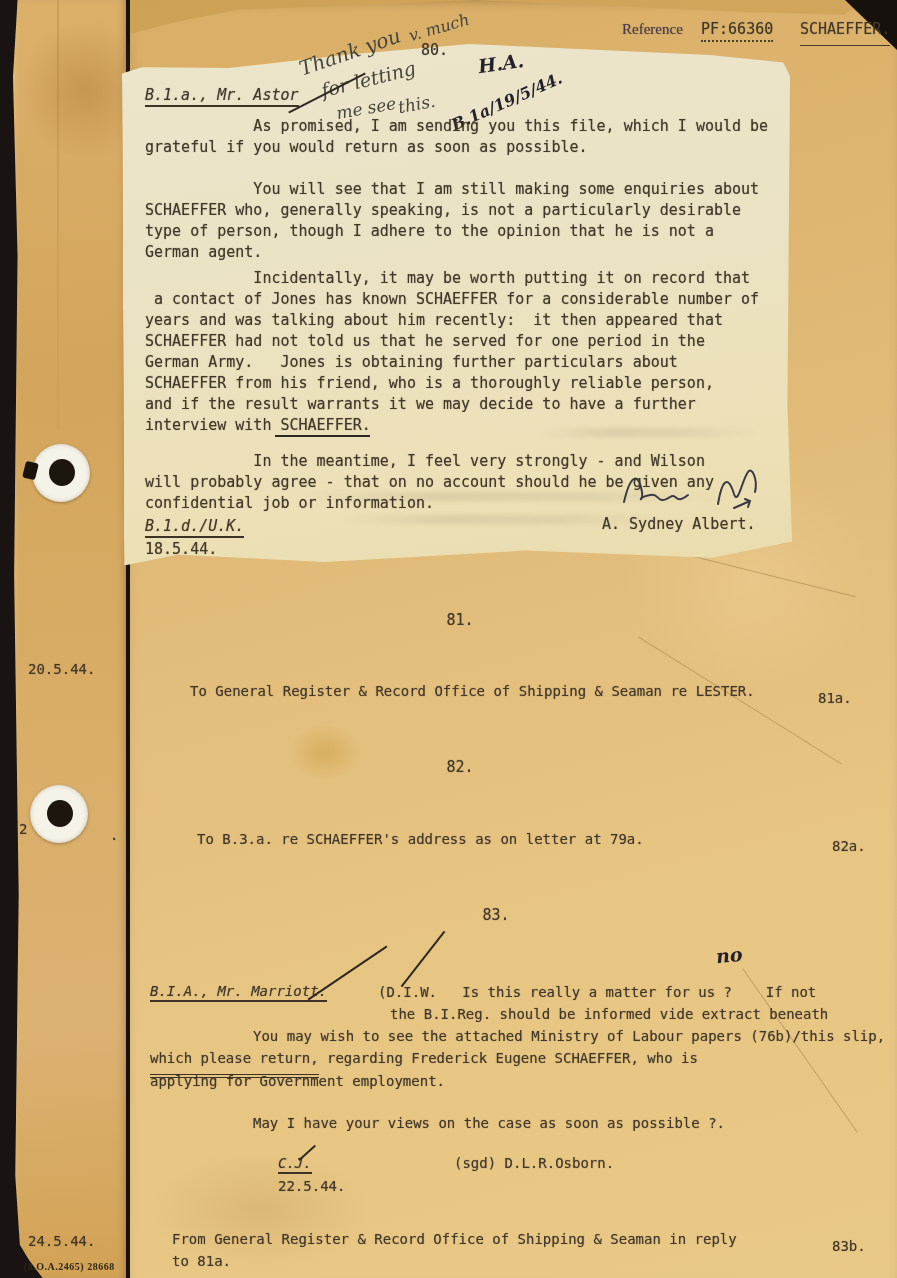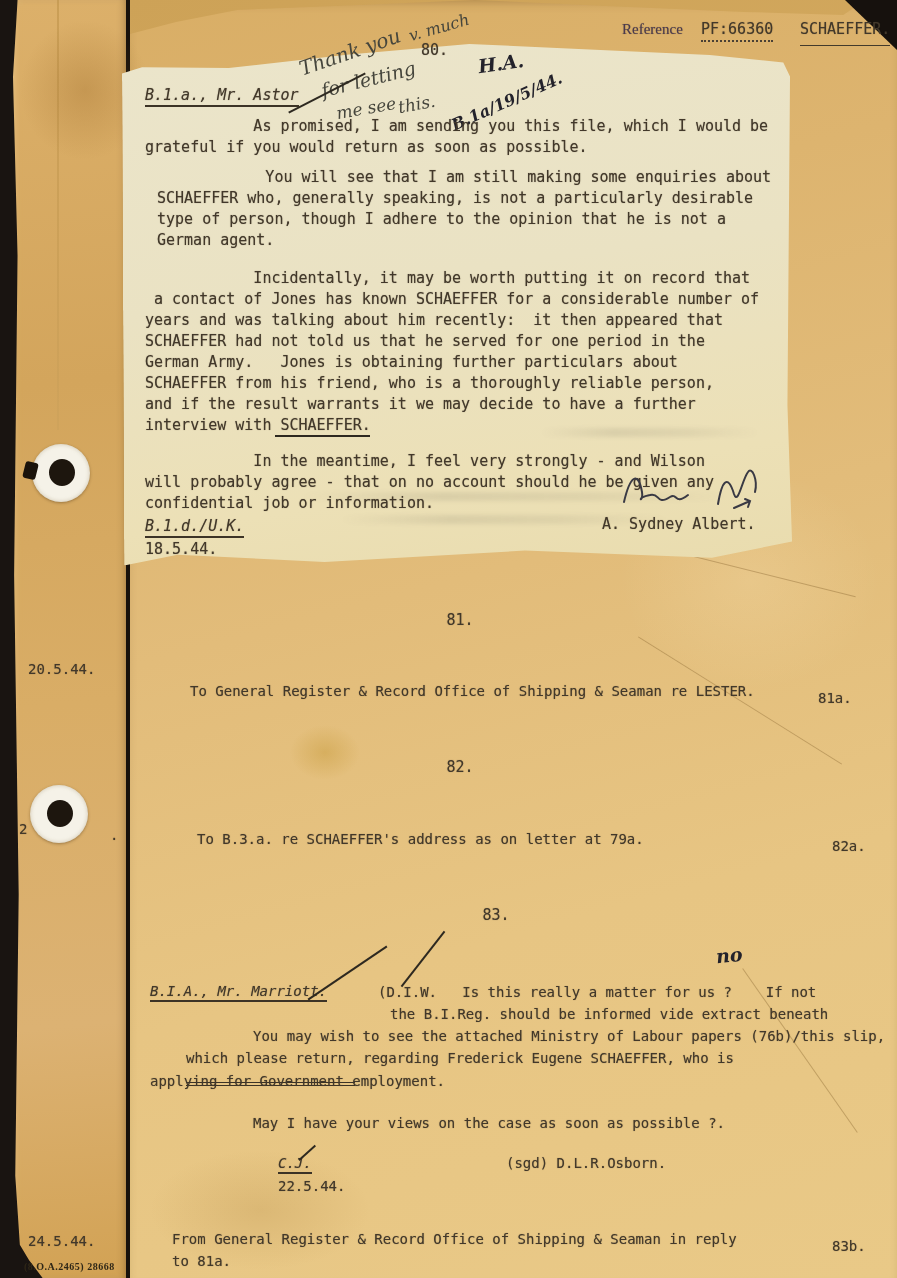--- a/index.html
+++ b/index.html
@@ -36,21 +36,21 @@
   .punch .hole{position:absolute;left:17px;top:15px;width:26px;height:27px;border-radius:50%;background:#1d160e;}
   .punch-notch{position:absolute;width:13px;height:17px;background:#1a130b;border-radius:3px;transform:rotate(14deg);}
   
   .typed{position:absolute;color:#42382a;white-space:pre;
     text-shadow:0 0 1px rgba(66,56,42,.55);letter-spacing:0;}
   .t15{font-size:15px;line-height:21px;}
   .t14{font-size:14px;line-height:22px;}
   .ref-serif{font-family:"Liberation Serif",serif;color:#4b3a4e;font-size:15px;}
   .u{border-bottom:1.6px solid #433a2b;padding-bottom:7px;}
   .u2{border-bottom:2.2px solid #3c3326;padding-bottom:1px;font-style:italic;}
-  .uu{border-bottom:4px double #3c3326;padding-bottom:16px;margin-left:36px;}
+  .uu{border-bottom:4px double #3c3326;padding-bottom:8px;}
   .udot{border-bottom:2px dotted #4a4034;padding-bottom:2px;}
   .hand{position:absolute;font-family:"DejaVu Serif",serif;font-style:italic;color:#45453c;}
   .ink{color:#23222b;}
   .slash{position:absolute;background:#2e2920;pointer-events:none;}
   .centerrow{position:absolute;left:130px;width:660px;text-align:center;}
   .small-print{position:absolute;font-family:"Liberation Serif",serif;font-size:10px;color:#2f2717;
     letter-spacing:.5px;font-weight:bold;}
 </style>
 </head>
 <body>
@@ -89,21 +89,21 @@
   <span class="hand" style="left:320px;top:68px;font-size:19px;transform:rotate(-14deg);">for letting</span>
   <span class="hand" style="left:336px;top:98px;font-size:17px;transform:rotate(-10deg);">me see</span>
   <span class="hand" style="left:398px;top:94px;font-size:17px;transform:rotate(-10deg);">this.</span>
   <span class="hand ink" style="left:478px;top:52px;font-size:19px;font-weight:bold;transform:rotate(-8deg);">H.A.</span>
   <span class="hand ink" style="left:447px;top:92px;font-size:16px;font-weight:bold;transform:rotate(-24deg);">B.1a/19/5/44.</span>
   <div class="slash" style="left:284px;top:92px;width:86px;height:2px;transform:rotate(-27deg);"></div>
 
   <span class="typed t15" style="left:145px;top:85px;"><span class="u2">B.1.a., Mr. Astor</span></span>
   <div class="typed t15" style="left:145px;top:116px;">            As promised, I am sending you this file, which I would be
 grateful if you would return as soon as possible.</div>
-  <div class="typed t15" style="left:145px;top:167px;margin-left:12px;">            You will see that I am still making some enquiries about
+  <div class="typed t15" style="left:145px;top:179px;">            You will see that I am still making some enquiries about
 SCHAEFFER who, generally speaking, is not a particularly desirable
 type of person, though I adhere to the opinion that he is not a
 German agent.</div>
   <div class="typed t15" style="left:145px;top:268px;">            Incidentally, it may be worth putting it on record that
  a contact of Jones has known SCHAEFFER for a considerable number of
 years and was talking about him recently:  it then appeared that
 SCHAEFFER had not told us that he served for one period in the
 German Army.   Jones is obtaining further particulars about
 SCHAEFFER from his friend, who is a thoroughly reliable person,
 and if the result warrants it we may decide to have a further
@@ -150,21 +150,21 @@
   <span class="typed t14" style="left:378px;top:981px;">(D.I.W.   Is this really a matter for us ?    If not</span>
   <div class="slash" style="left:388px;top:958px;width:70px;height:2px;transform:rotate(-52deg);"></div>
   <span class="typed t14" style="left:390px;top:1003px;">the B.I.Reg. should be informed vide extract beneath</span>
   <span class="typed t14" style="left:253px;top:1025px;">You may wish to see the attached Ministry of Labour papers (76b)/this slip,</span>
   <span class="typed t14" style="left:150px;top:1047px;"><span class="uu">which please return,</span><span> regarding Frederick Eugene SCHAEFFER, who is</span></span>
   <span class="typed t14" style="left:150px;top:1070px;">applying for Government employment.</span>
   <span class="typed t14" style="left:253px;top:1112px;">May I have your views on the case as soon as possible ?.</span>
   <span class="typed t14" style="left:278px;top:1152px;"><span class="u2">C.J.</span></span>
   <div class="slash" style="left:296px;top:1152px;width:22px;height:1.5px;transform:rotate(-42deg);"></div>
   <span class="typed t14" style="left:278px;top:1175px;">22.5.44.</span>
-  <span class="typed t14" style="left:506px;top:1152px;">(sgd) D.L.R.Osborn.</span>
+  <span class="typed t14" style="left:454px;top:1152px;">(sgd) D.L.R.Osborn.</span>
 
   <span class="typed t14" style="left:28px;top:1230px;">24.5.44.</span>
   <span class="typed t14" style="left:172px;top:1228px;">From General Register &amp; Record Office of Shipping &amp; Seaman in reply</span>
   <span class="typed t14" style="left:172px;top:1250px;">to 81a.</span>
   <span class="typed t14" style="left:832px;top:1235px;">83b.</span>
 
   <span class="small-print" style="left:24px;top:1261px;">(8.O.A.2465)  28668</span>
 
 </div>
 

